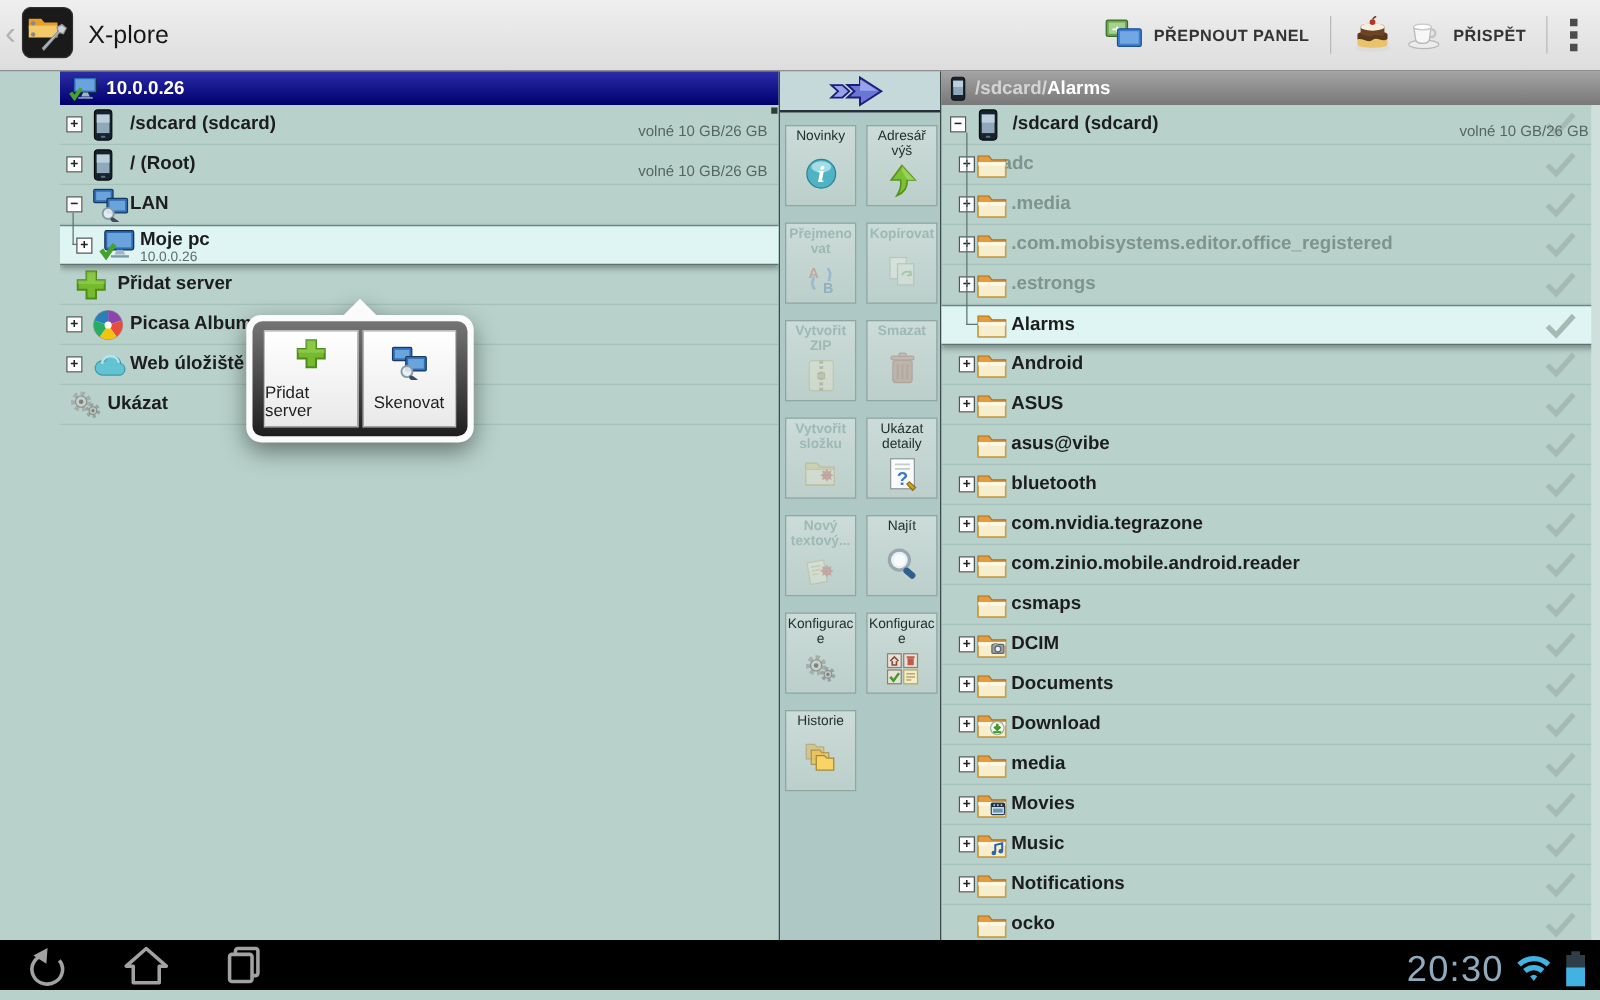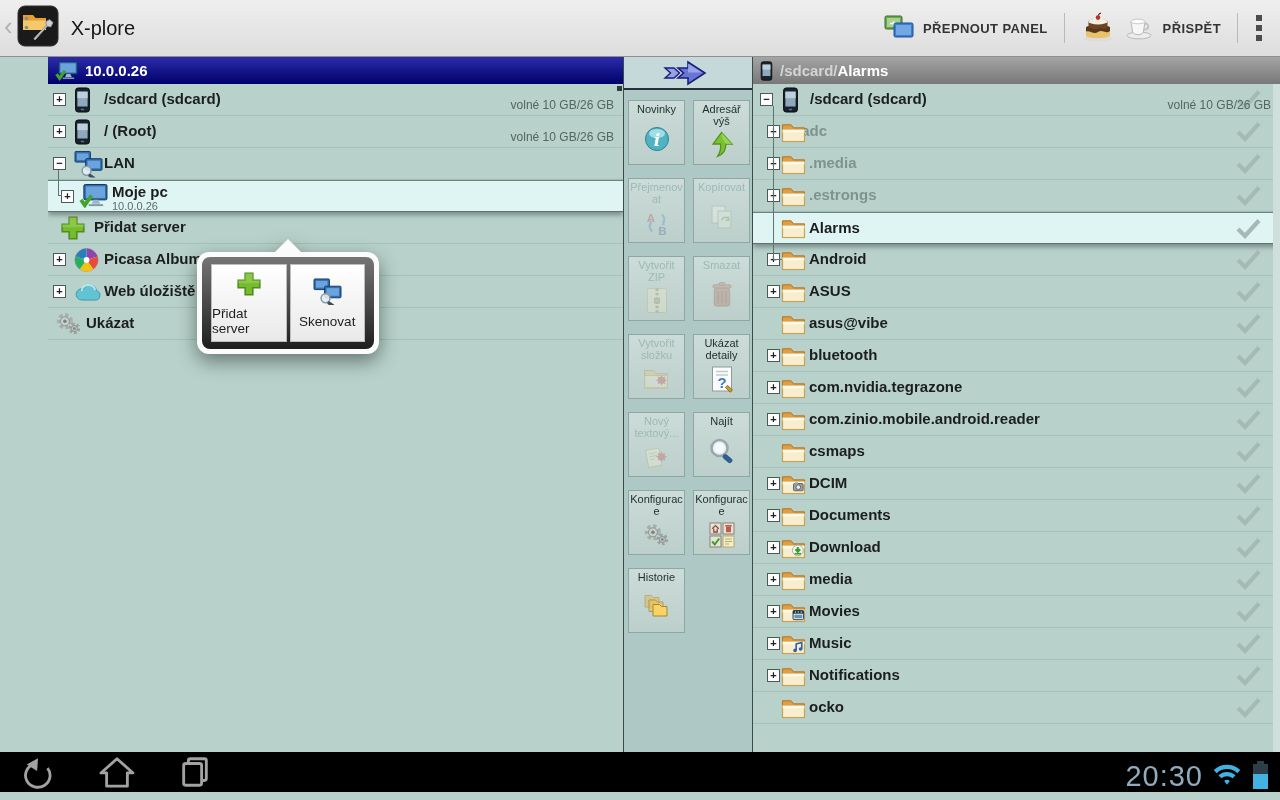--- a/index.html
+++ b/index.html
@@ -59,21 +59,21 @@
   .arrow-area { height:33px; background:#c6d9da; border-bottom:2px solid #26303a;
                 display:flex; align-items:center; justify-content:center; }
   .btn-grid { display:grid; grid-template-columns:57px 57px; column-gap:8px; row-gap:13px;
               padding:10px 0 0 4px; }
   .tbtn { width:57px; height:65px; background:linear-gradient(#ccdcd8,#bccfcb);
           border:1px solid #8ea7a3; display:flex; flex-direction:column; align-items:center;
           padding:2px 1px; }
   .tbtn .tlabel { font-size:11px; line-height:12px; text-align:center; color:#1d2d2a; word-break:break-word; }
   .tbtn .ticon { margin:auto; }
   .tbtn .ticon svg { display:block; }
-  .tbtn.disabled .tlabel { color:#9cb9b4; }
+  .tbtn.disabled .tlabel { color:#9cb9b4;font-weight:bold; }
   .tbtn.disabled .ticon { opacity:.3; }
 
   
   .popup { position:absolute; left:197px; top:239px; width:182px; z-index:20;
            filter:drop-shadow(0 7px 10px rgba(0,0,0,.45)); }
   .popup-tail { width:0; height:0; margin:0 auto; border-left:13px solid transparent;
                 border-right:13px solid transparent; border-bottom:13px solid #fbfbfb; }
   .popup-body { background:#fbfbfb; border-radius:12px; padding:5px; height:102px; }
   .popup-inner { height:100%; border-radius:8px; background:linear-gradient(#757575,#1e1e1e);
                  display:flex; gap:3px; padding:7px 9px; }
@@ -493,20 +493,34 @@
           </div>
           <div class="row hiddenfile">
             <span class="expand" style="left: 14px;">+</span>
             <span class="ricon" style="left: 28px;">
               <svg width="25" height="21" viewBox="0 0 26 21">
                 <path d="M1.5 3 h9 l2.5 3.2 H24.5 v14.3 h-23 z" fill="#e69b3c" stroke="#a9721f"></path>
                 <rect x="1.7" y="8" width="22.6" height="12.3" fill="#f6eecf" stroke="#caa24a"></rect>
                 <rect x="1.7" y="8" width="22.6" height="3" fill="#fdf8e6"></rect>
               </svg>
             </span>
+            <span class="label" style="left: 56px;">.com.mobisystems.editor.office_registered</span>
+            <span class="check"><svg width="27" height="21" viewBox="0 0 27 21">
+                <path d="M3 11 l7 7 L24 2.5" stroke="#a5bab4" stroke-width="4.2" fill="none"></path>
+              </svg></span>
+          </div>
+          <div class="row hiddenfile">
+            <span class="expand" style="left: 14px;">+</span>
+            <span class="ricon" style="left: 28px;">
+              <svg width="25" height="21" viewBox="0 0 26 21">
+                <path d="M1.5 3 h9 l2.5 3.2 H24.5 v14.3 h-23 z" fill="#e69b3c" stroke="#a9721f"></path>
+                <rect x="1.7" y="8" width="22.6" height="12.3" fill="#f6eecf" stroke="#caa24a"></rect>
+                <rect x="1.7" y="8" width="22.6" height="3" fill="#fdf8e6"></rect>
+              </svg>
+            </span>
             <span class="label" style="left: 56px;">.estrongs</span>
             <span class="check"><svg width="27" height="21" viewBox="0 0 27 21">
                 <path d="M3 11 l7 7 L24 2.5" stroke="#a5bab4" stroke-width="4.2" fill="none"></path>
               </svg></span>
           </div>
           <div class="row selected">
             <span class="ricon" style="left: 28px;">
               <svg width="25" height="21" viewBox="0 0 26 21">
                 <path d="M1.5 3 h9 l2.5 3.2 H24.5 v14.3 h-23 z" fill="#e69b3c" stroke="#a9721f"></path>
                 <rect x="1.7" y="8" width="22.6" height="12.3" fill="#f6eecf" stroke="#caa24a"></rect>

